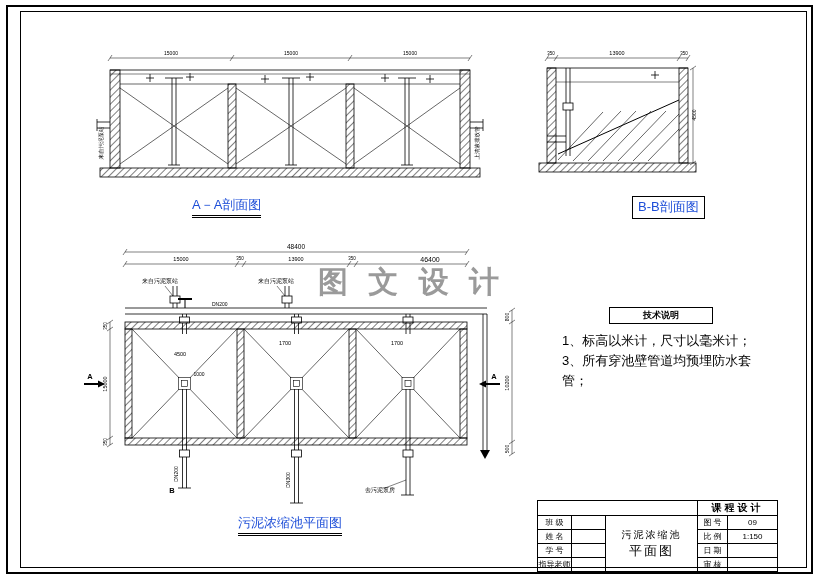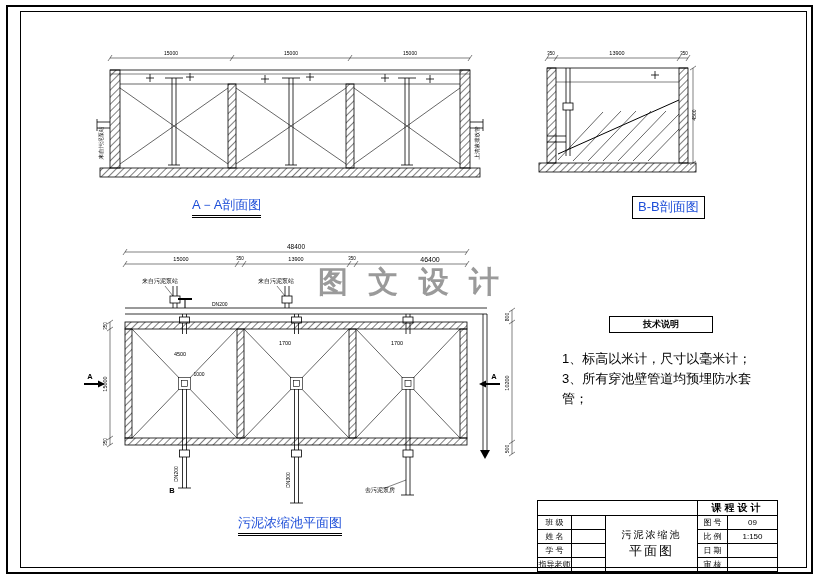--- a/index.html
+++ b/index.html
@@ -12,21 +12,21 @@
   .red-title { position:absolute; left:28px; top:12px; color:#cc0000;
                font-size:19px; font-weight:bold; letter-spacing:1px; }
   .view-label { position:absolute; font-size:13px; font-weight:normal; color:#1d4ed8;
                 padding-bottom:1px; border-bottom:3px double #000; }
   .label-aa { left:192px; top:196px; }
   .label-bb { left:584px; top:196px; border:1px solid #000; padding:1px 5px 2px 5px;margin-left:48px; }
   .label-plan { left:238px; top:514px; }
   .watermark { position:absolute; left:318px; top:262px; font-size:30px; font-weight:bold;
                color:#9a9a9a; letter-spacing:6px; white-space:nowrap; }
   .notes { position:absolute; left:562px; top:300px; width:198px; }
-  .notes-title { display:block; width:70px; margin:16px auto; text-align:center;
+  .notes-title { display:block; width:70px; margin:7px auto; text-align:center;
                  border:1px solid #000; font-size:9px; font-weight:bold; padding:1px 16px; }
   .notes-list { margin-top:5px; font-size:13px; line-height:1.55; color:#000; }
   .tblock { position:absolute; left:537px; top:500px; width:240px; height:71px;
             border-collapse:collapse; table-layout:fixed; }
   .tblock td { border:1px solid #000; font-size:8px; padding:0; text-align:center;
                vertical-align:middle; overflow:hidden; color:#000; }
   .tblock .course { font-size:10px; font-weight:bold; letter-spacing:3px; }
   .dn1 { font-size:10px; letter-spacing:2px;text-align:center; }
   .dn2 { font-size:13px; letter-spacing:2px; }
   svg { position:absolute; overflow:visible; }

